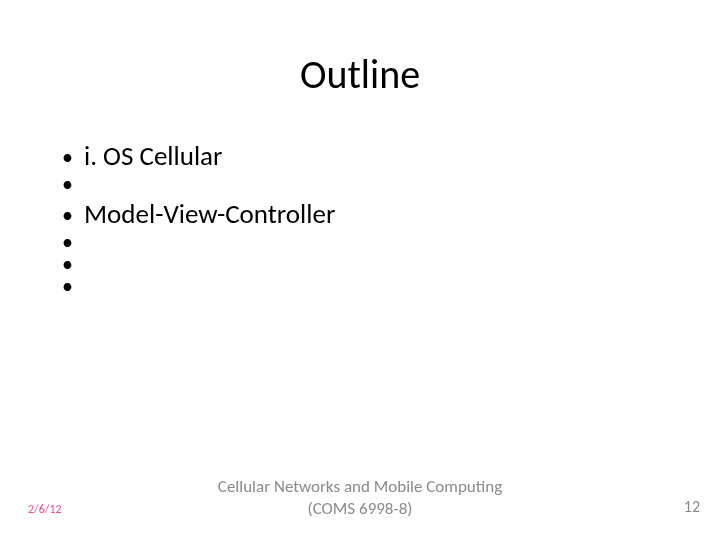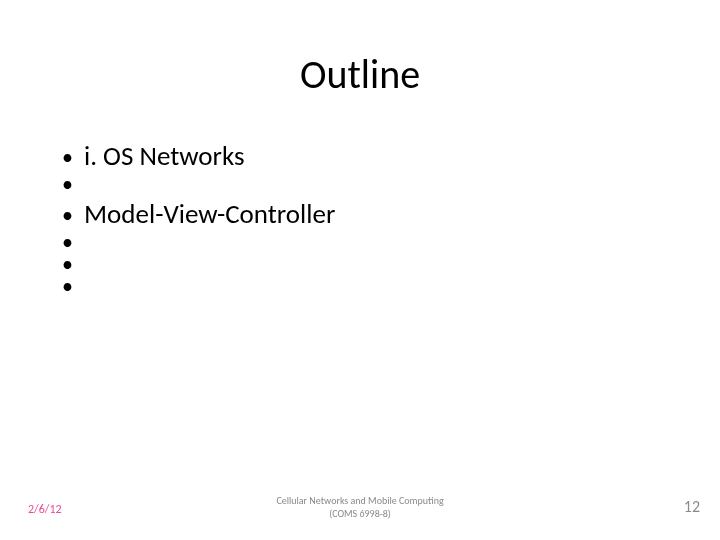--- a/index.html
+++ b/index.html
@@ -62,42 +62,42 @@
       bottom: 4px;
       font-size: 12px;
       color: #ec4899;
     }
     .footer-center {
       position: absolute;
       left: 50%;
       transform: translateX(-50%);
       bottom: 0;
       text-align: center;
-      font-size: 10px;
+      font-size: 17px;
       color: #8a8a8a;
       line-height: 1.3;
     }
     .footer-page {
       position: absolute;
       right: 20px;
       bottom: 4px;
       font-size: 16px;
       color: #8a8a8a;
     }
   </style>
 </head>
 <body>
 
 <div class="slide">
   <h1 class="title">Outline</h1>
 
   <ul class="bullets">
     <li>
         <span class="dot">•</span>
-        <span>i. OS Networks</span>
+        <span>i. OS Cellular</span>
       </li>
     <li>
         <span class="dot">•</span>
       </li>
     <li>
         <span class="dot">•</span>
         <span>Model-View-Controller</span>
       </li>
     <li>
         <span class="dot">•</span>

